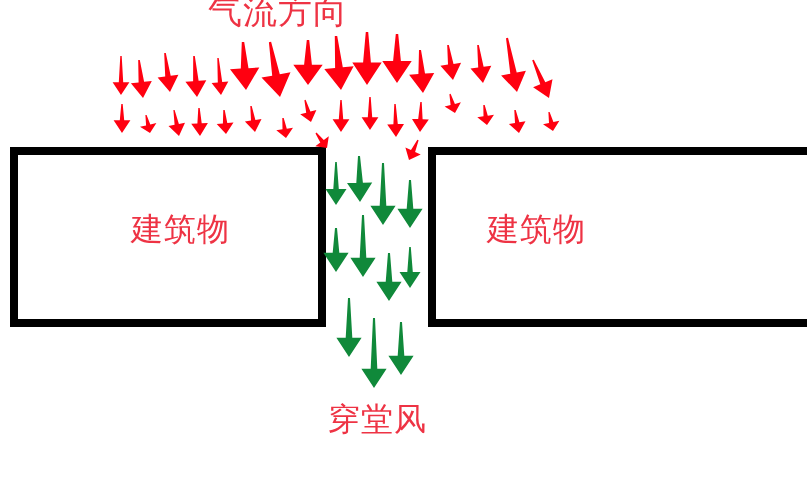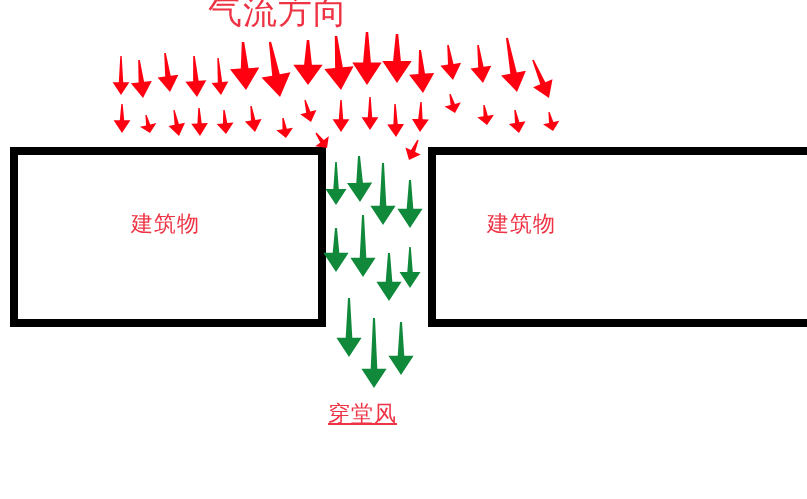--- a/index.html
+++ b/index.html
@@ -1,19 +1,19 @@
 <!DOCTYPE html>
 <html><head>
 <meta charset="utf-8">
 <style>
   html, body { margin: 0; padding: 0; background: #ffffff; }
   body { width: 807px; height: 499px; overflow: hidden; position: relative;
          font-family: "DejaVu Sans", "Liberation Sans", sans-serif; }
   #canvas { position: absolute; left: 0; top: 0; width: 807px; height: 499px; }
-  .label { position: absolute; font-size: 22px; color: #ee3344; white-space: nowrap; line-height: 1; letter-spacing: 1px; }
+  .label { position: absolute; font-size: 32px; color: #ee3344; white-space: nowrap; line-height: 1; letter-spacing: 1px; }
   .building { position: absolute; border: 8px solid #000; background: #fff; box-sizing: border-box; }
 </style>
 </head>
 <body>
 
 <div class="building" style="left:10px;top:147px;width:316px;height:180px;"></div>
 <div class="building" style="left:428px;top:147px;width:400px;height:180px;"></div>
 
 <svg id="canvas" viewBox="0 0 807 499" xmlns="http://www.w3.org/2000/svg">
   <g id="incoming">
@@ -63,13 +63,13 @@
       <polygon points="409.2,247.0 407.3,272.0 399.5,272.0 410.0,288.0 420.5,272.0 412.8,272.0 410.8,247.0" fill="#10893a"></polygon>
       <polygon points="348.0,298.0 345.7,337.8 336.4,337.8 349.0,357.0 361.6,337.8 352.3,337.8 350.0,298.0" fill="#10893a"></polygon>
       <polygon points="373.0,318.0 370.7,368.8 361.4,368.8 374.0,388.0 386.6,368.8 377.3,368.8 375.0,318.0" fill="#10893a"></polygon>
       <polygon points="400.0,322.0 397.7,355.8 388.4,355.8 401.0,375.0 413.6,355.8 404.3,355.8 402.0,322.0" fill="#10893a"></polygon>
     </g>
 </svg>
 
 <div class="label" style="left:208px;top:-6px;font-size:34px;">气流方向</div>
 <div class="label" style="left:131px;top:213px;">建筑物</div>
 <div class="label" style="left:487px;top:213px;">建筑物</div>
-<div class="label" style="left:328px;top:403px;text-decoration:underline;">穿堂风</div>
+<div class="label" style="left:328px;top:403px;">穿堂风</div>
 
 </body></html>

